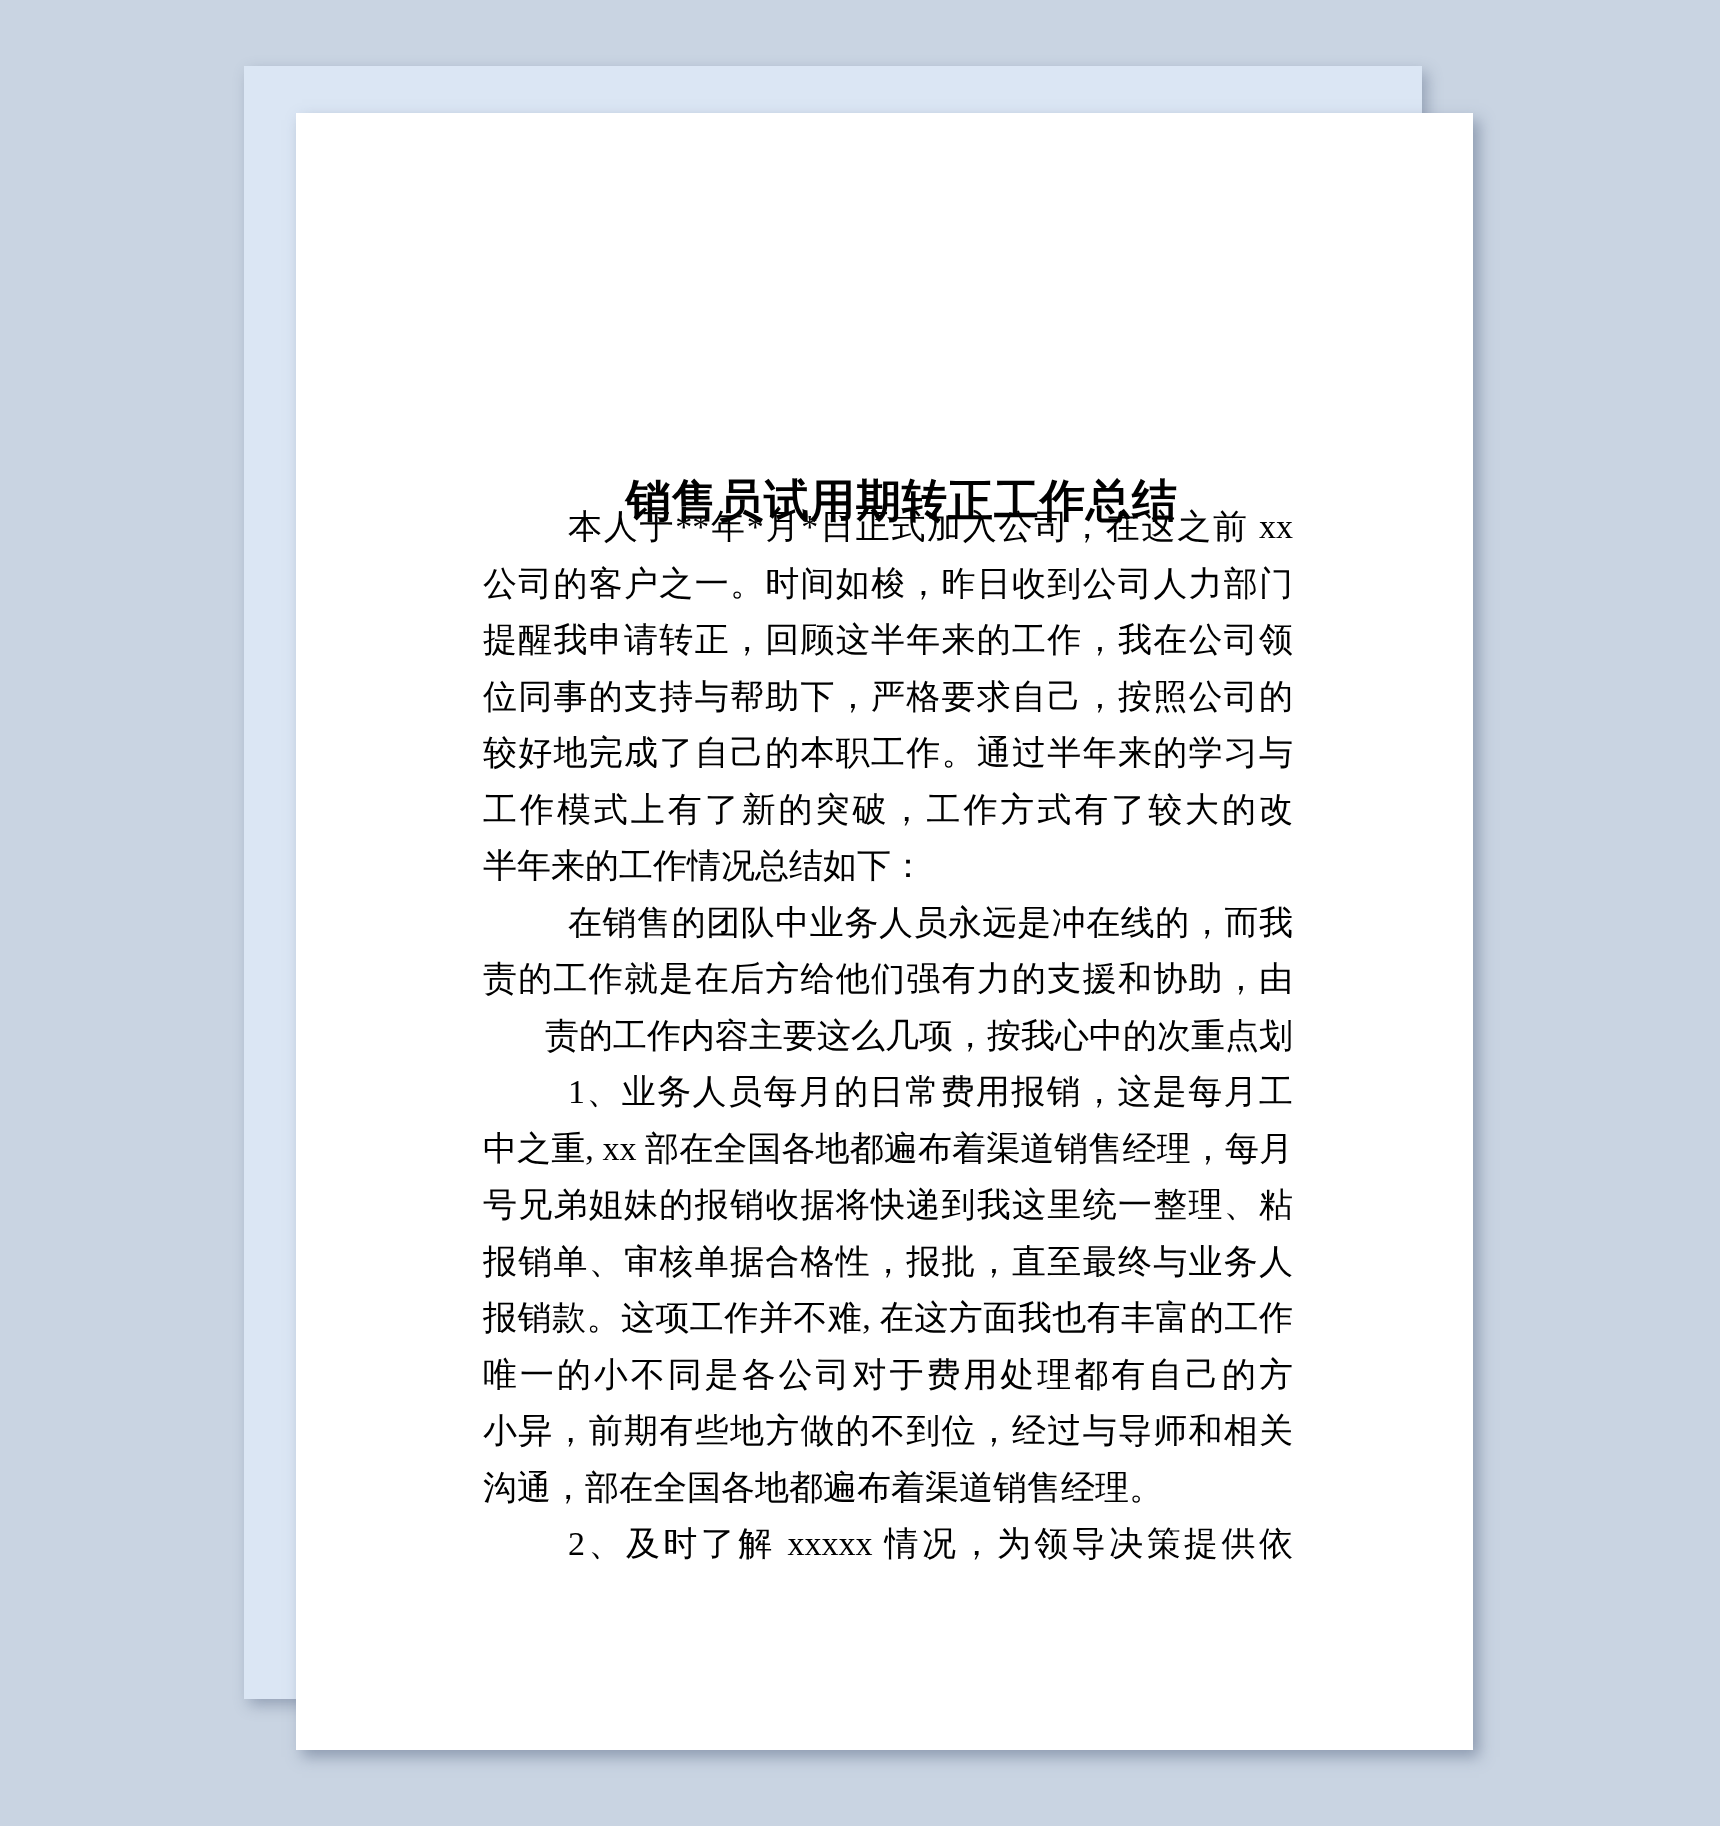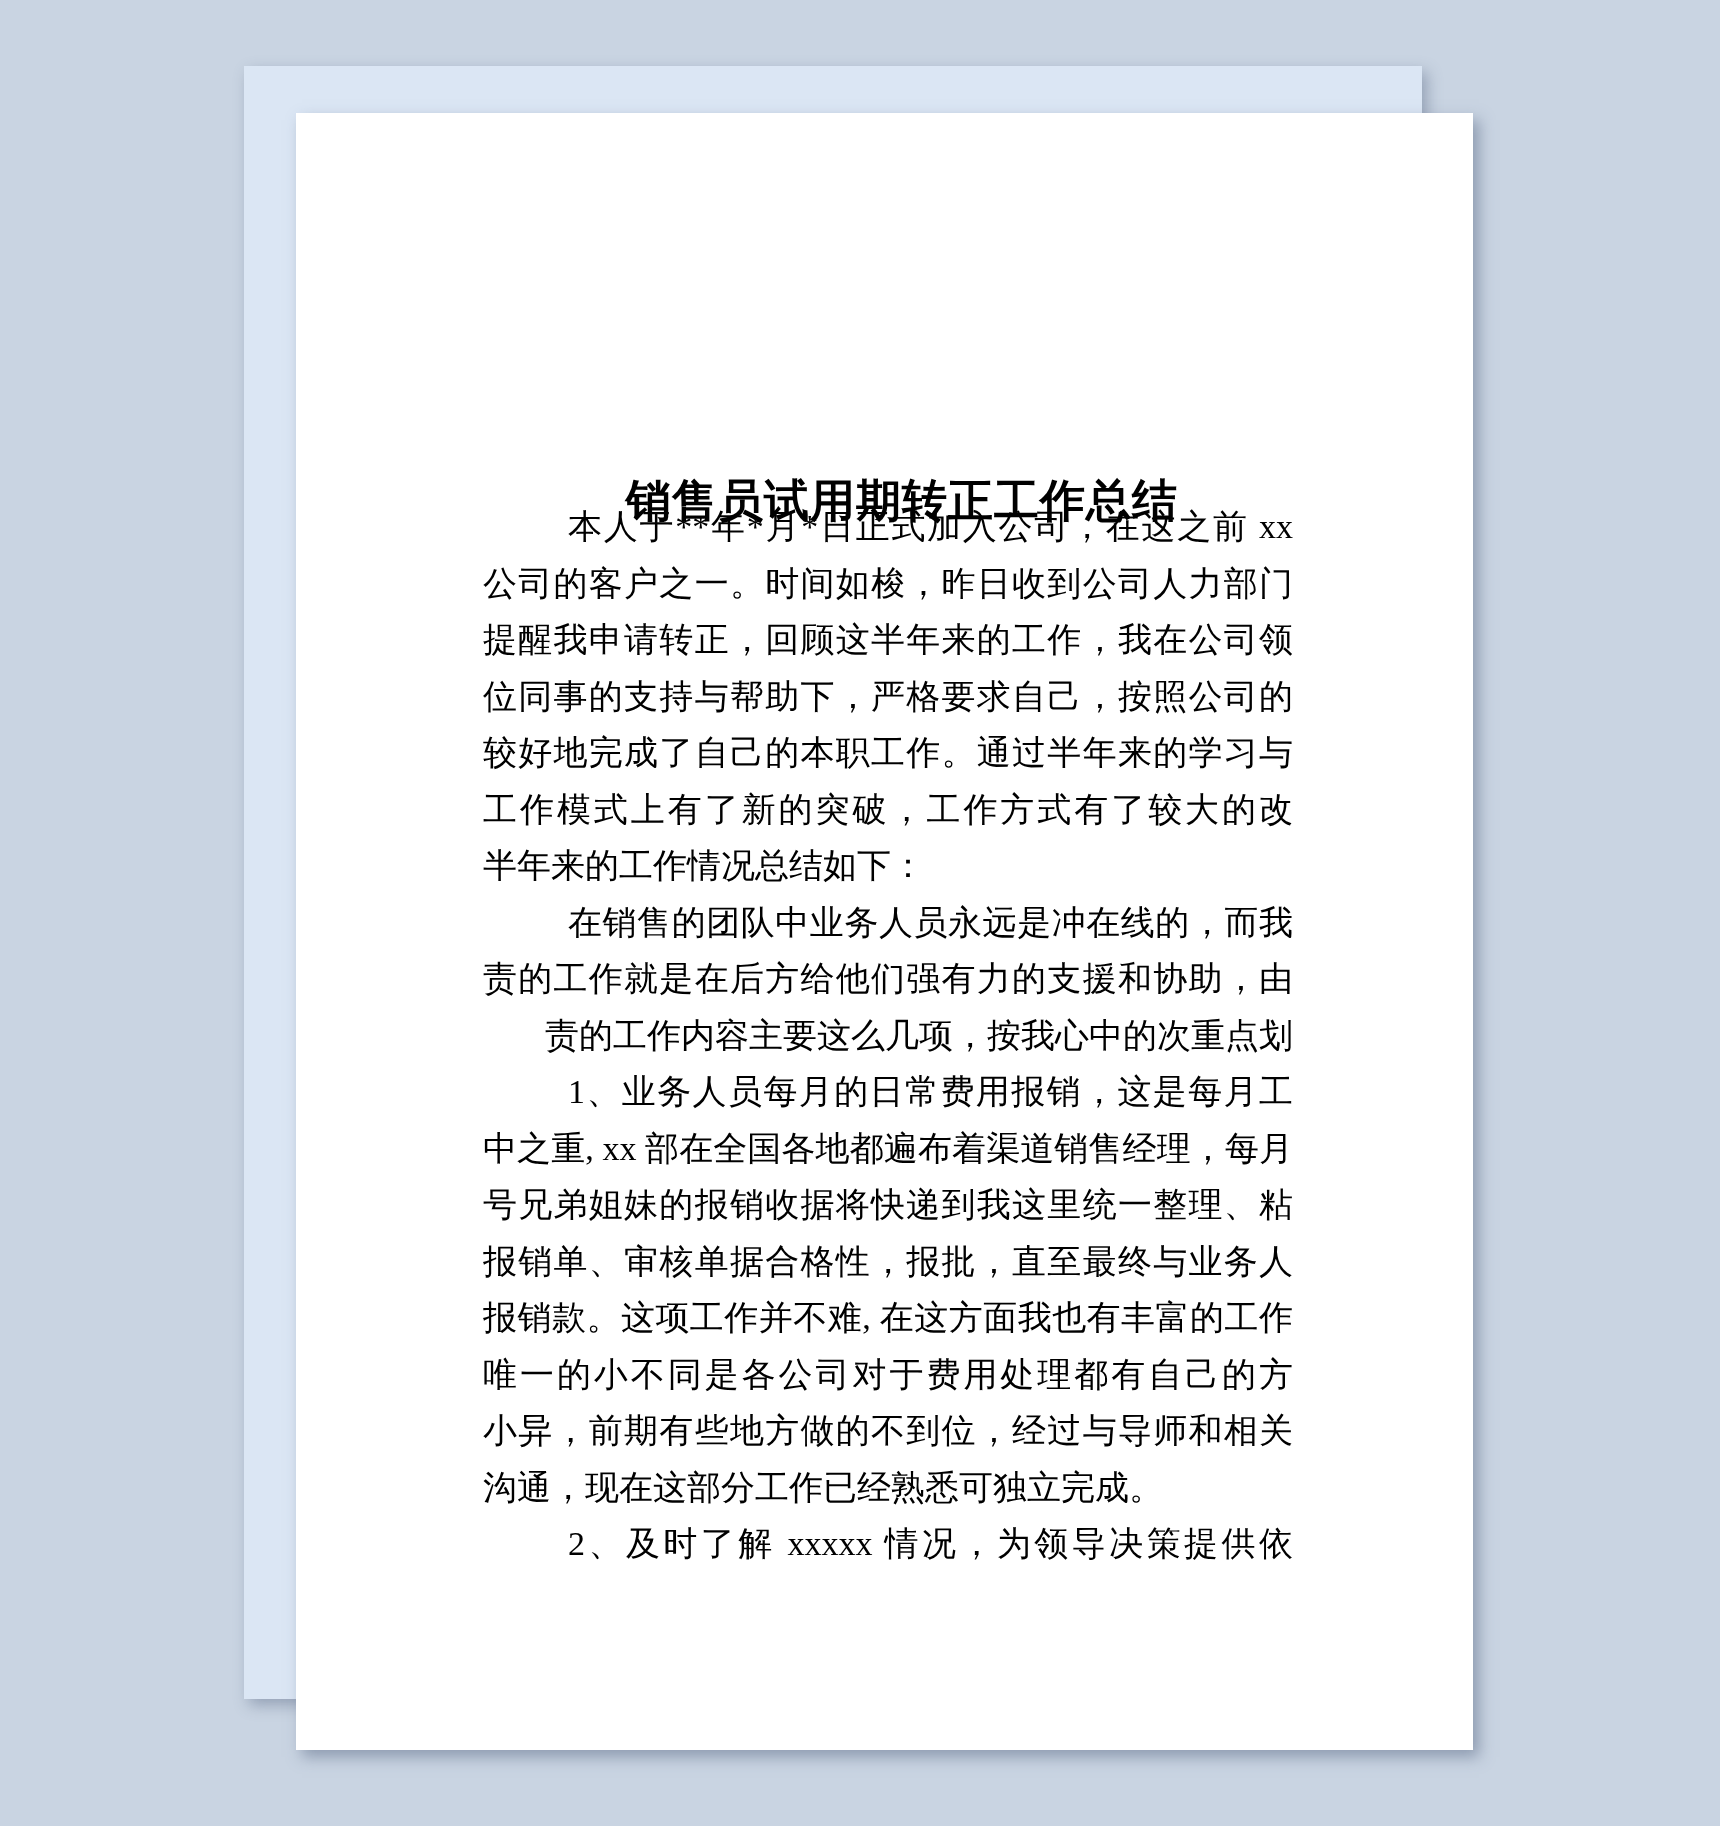--- a/index.html
+++ b/index.html
@@ -78,17 +78,17 @@
         <div class="line indent">在销售的团队中业务人员永远是冲在线的，而我所要负</div>
         <div class="line">责的工作就是在后方给他们强有力的支援和协助，由我来负</div>
         <div class="line end">责的工作内容主要这么几项，按我心中的次重点划分：</div>
         <div class="line indent">1、业务人员每月的日常费用报销，这是每月工作的重</div>
         <div class="line">中之重, xx 部在全国各地都遍布着渠道销售经理，每月几十</div>
         <div class="line">号兄弟姐妹的报销收据将快递到我这里统一整理、粘贴、填</div>
         <div class="line">报销单、审核单据合格性，报批，直至最终与业务人员核对</div>
         <div class="line">报销款。这项工作并不难, 在这方面我也有丰富的工作经验，</div>
         <div class="line">唯一的小不同是各公司对于费用处理都有自己的方式，大同</div>
         <div class="line">小异，前期有些地方做的不到位，经过与导师和相关部门的</div>
-        <div class="line end">沟通，现在这部分工作已经熟悉可独立完成。</div>
+        <div class="line end">沟通，部在全国各地都遍布着渠道销售经理。</div>
         <div class="line indent">2、及时了解 xxxxx 情况，为领导决策提供依据。作为</div>
       </div>
   </div>
 </div>
 
 </body></html>

